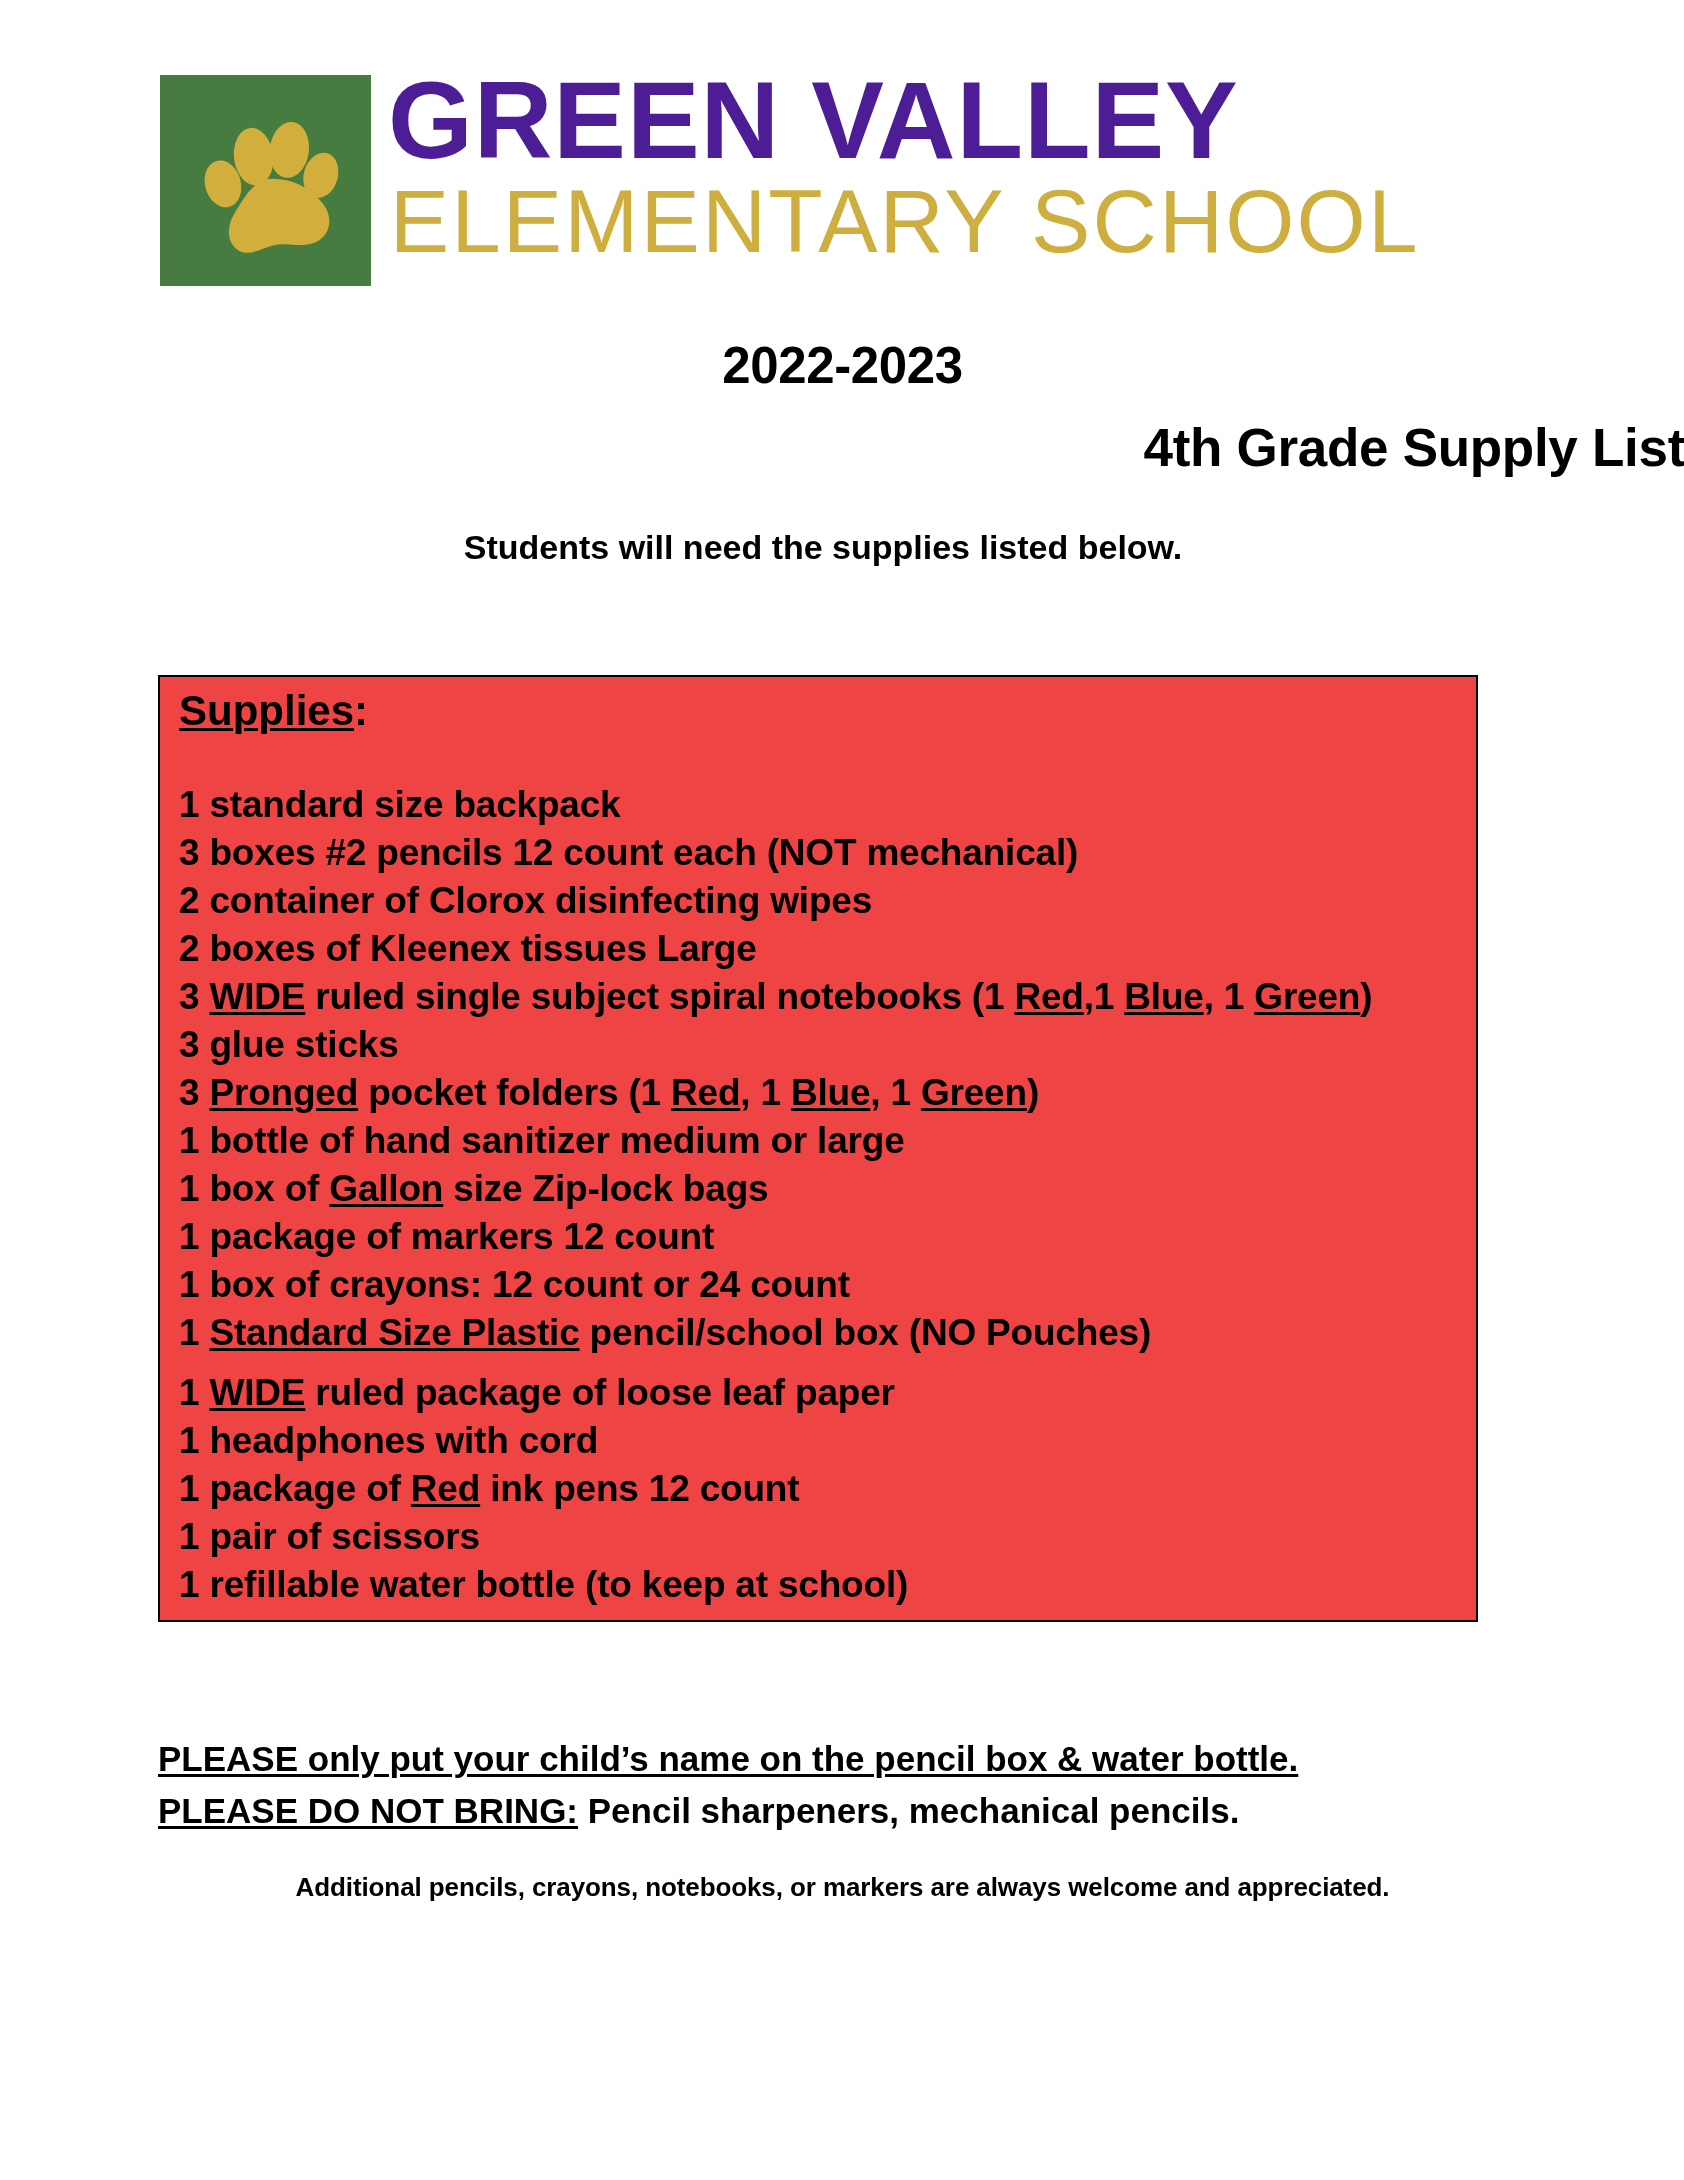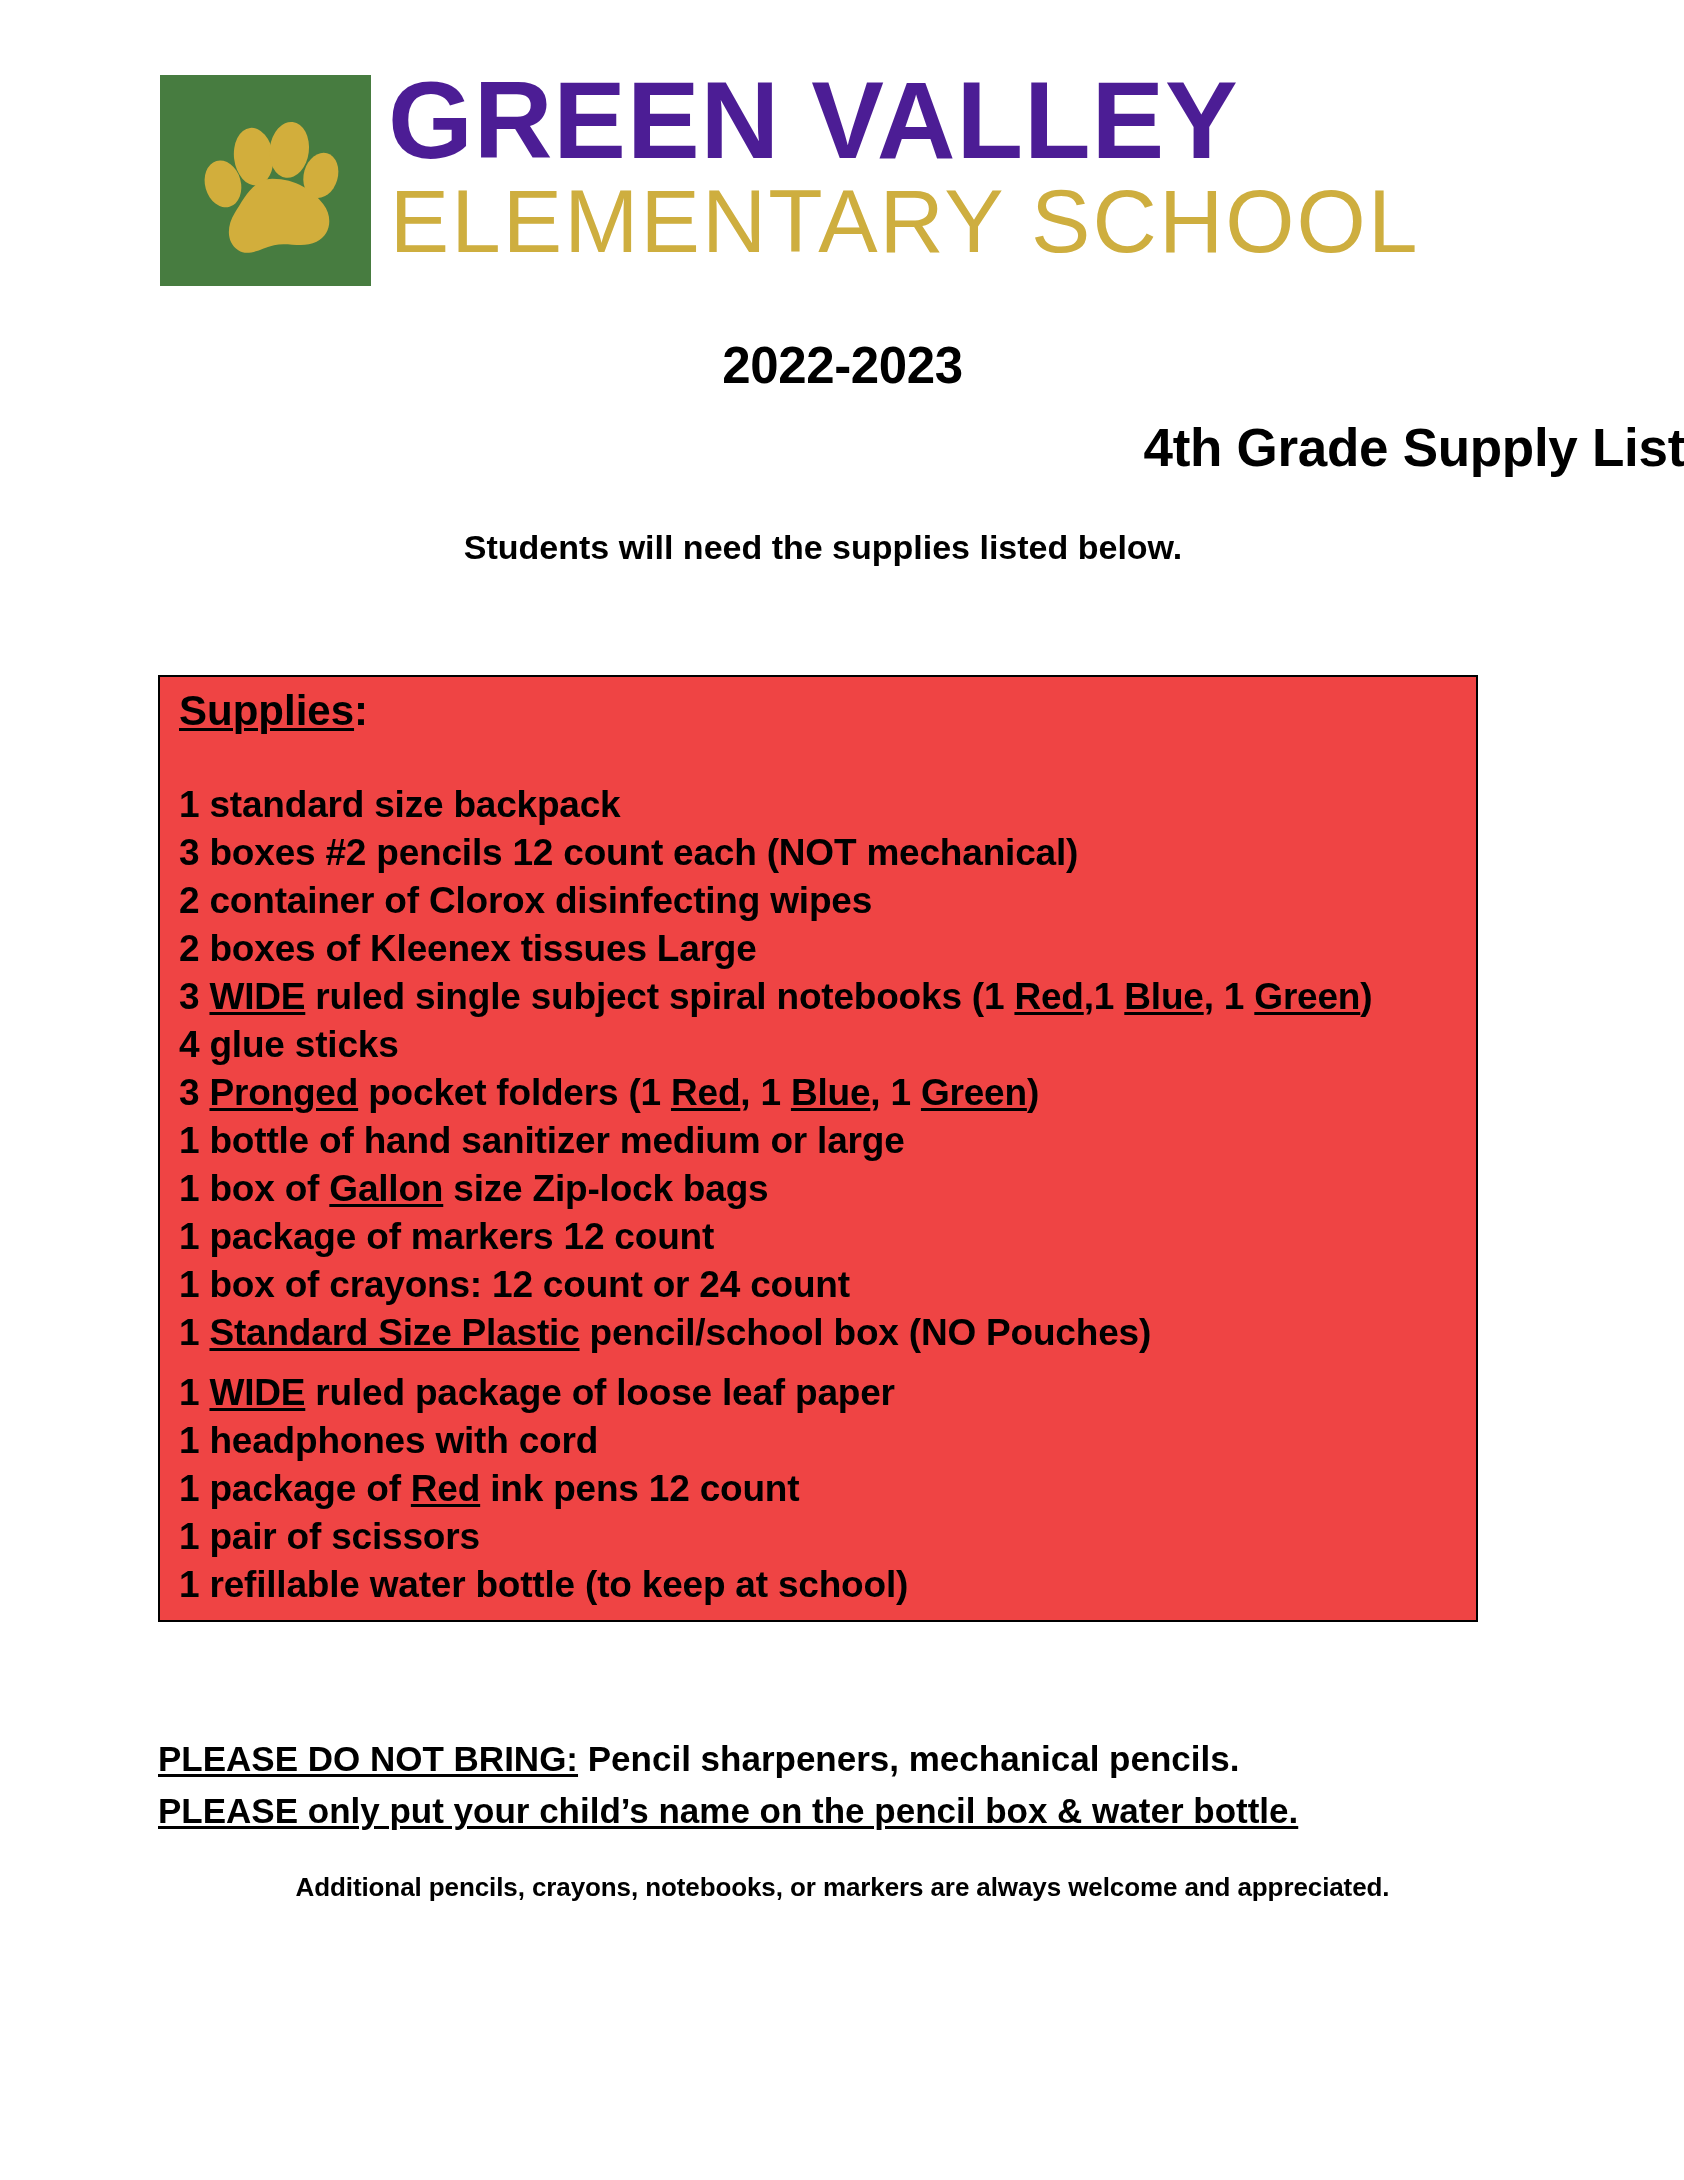--- a/index.html
+++ b/index.html
@@ -230,38 +230,38 @@
   <div class="supplies-box">
     <div class="supplies-head">
       <span class="u">Supplies</span><span>:</span>
     </div>
     <div class="supplies-list">
         <div class="supply-line"><span>1 standard size backpack</span></div>
         <div class="supply-line"><span>3 boxes #2 pencils 12 count each (NOT mechanical)</span></div>
         <div class="supply-line"><span>2 container of Clorox disinfecting wipes</span></div>
         <div class="supply-line"><span>2 boxes of Kleenex tissues Large</span></div>
         <div class="supply-line"><span>3 </span><u>WIDE</u><span> ruled single subject spiral notebooks (1 </span><u>Red</u><span>,1 </span><u>Blue</u><span>, 1 </span><u>Green</u><span>)</span></div>
-        <div class="supply-line"><span>4 glue sticks</span></div>
+        <div class="supply-line"><span>3 glue sticks</span></div>
         <div class="supply-line"><span>3 </span><u>Pronged</u><span> pocket folders (1 </span><u>Red</u><span>, 1 </span><u>Blue</u><span>, 1 </span><u>Green</u><span>)</span></div>
         <div class="supply-line"><span>1 bottle of hand sanitizer medium or large</span></div>
         <div class="supply-line"><span>1 box of </span><u>Gallon</u><span> size Zip-lock bags</span></div>
         <div class="supply-line"><span>1 package of markers 12 count</span></div>
         <div class="supply-line"><span>1 box of crayons: 12 count or 24 count</span></div>
         <div class="supply-line"><span>1 </span><u>Standard Size Plastic</u><span> pencil/school box (NO Pouches)</span></div>
         <div class="supply-line gap-before"><span>1 </span><u>WIDE</u><span> ruled package of loose leaf paper</span></div>
         <div class="supply-line"><span>1 headphones with cord</span></div>
         <div class="supply-line"><span>1 package of </span><u>Red</u><span> ink pens 12 count</span></div>
         <div class="supply-line"><span>1 pair of scissors</span></div>
         <div class="supply-line"><span>1 refillable water bottle (to keep at school)</span></div>
       </div>
   </div>
 
   <div class="notes">
+    <div class="note-line note-all-underline">PLEASE only put your child’s name on the pencil box &amp; water bottle.</div>
     <div class="note-line">
       <u>PLEASE DO NOT BRING:</u><span> Pencil sharpeners, mechanical pencils.</span>
     </div>
-    <div class="note-line note-all-underline">PLEASE only put your child’s name on the pencil box &amp; water bottle.</div>
   </div>
 
   <div class="footnote">Additional pencils, crayons, notebooks, or markers are always welcome and appreciated.</div>
 
 </div>
 
 
 </body></html>

